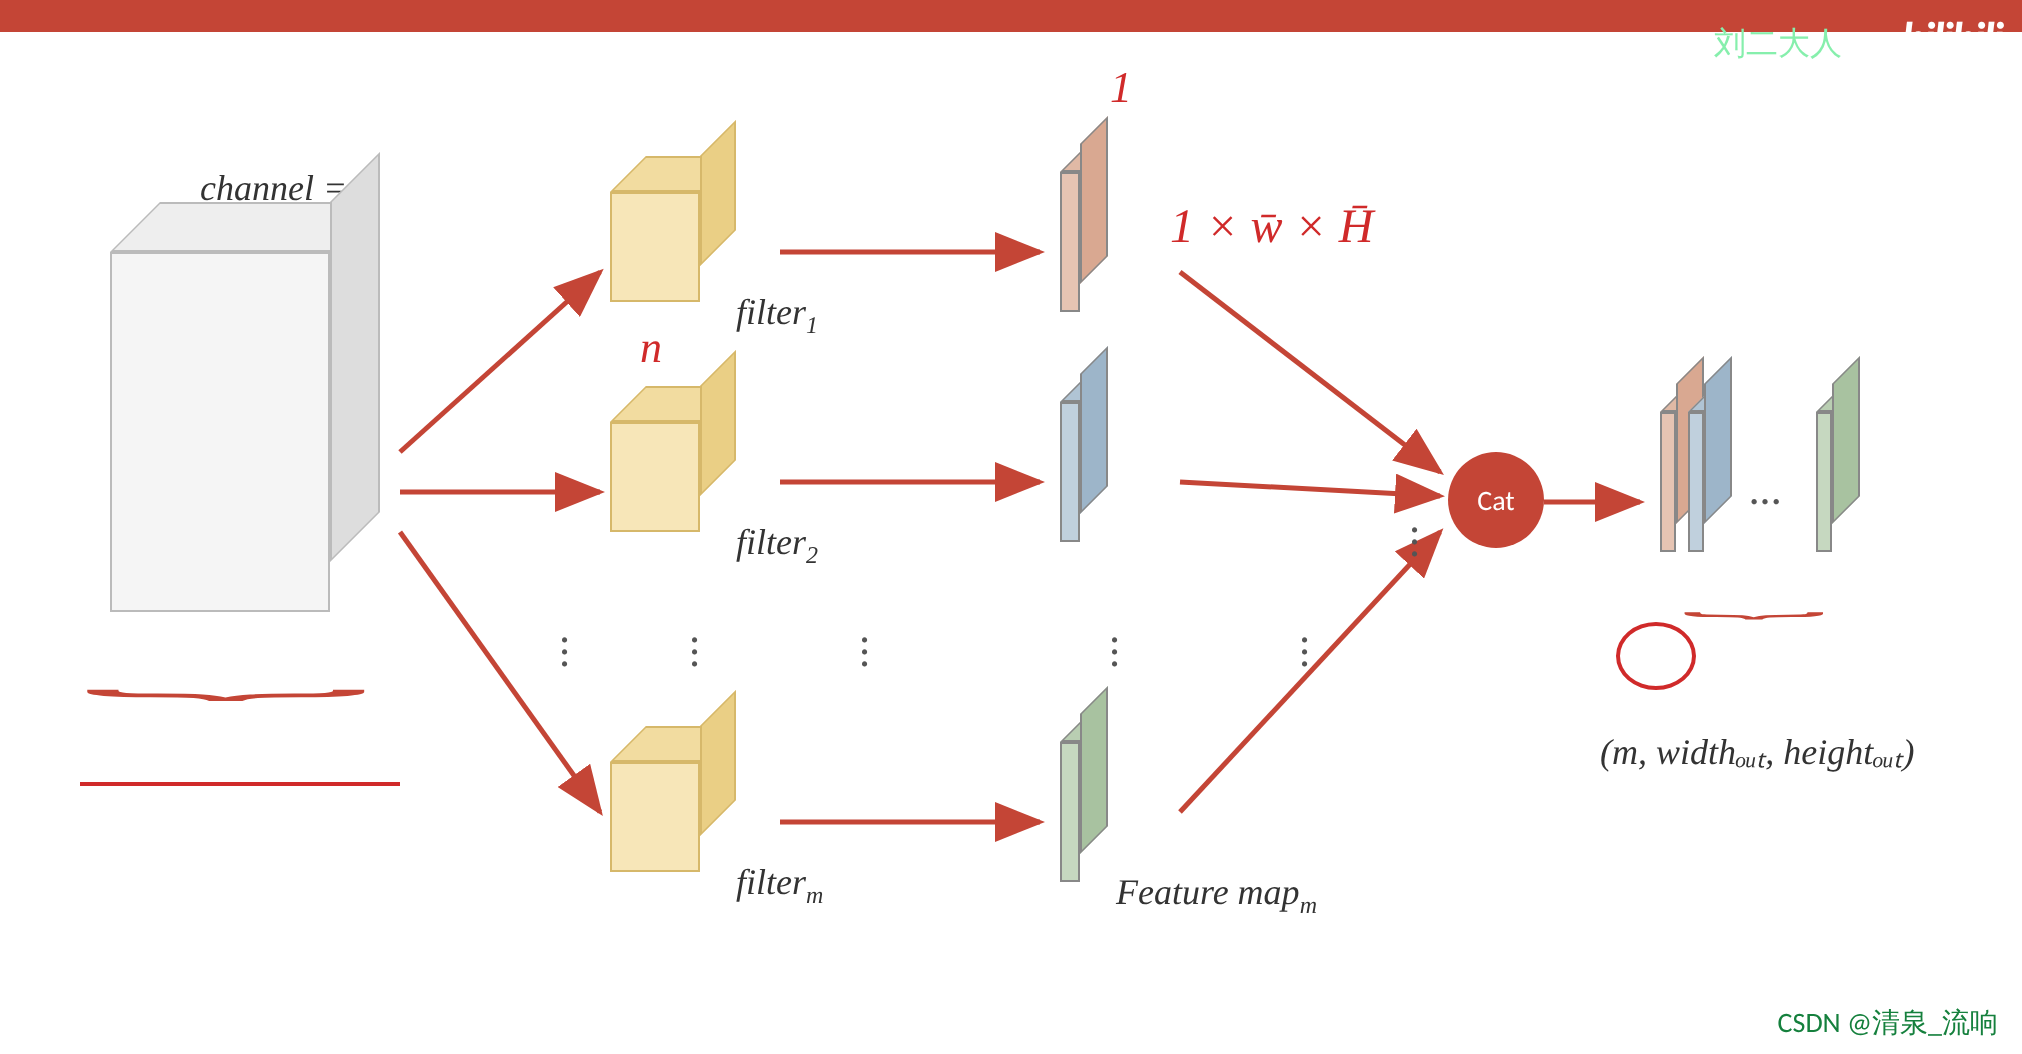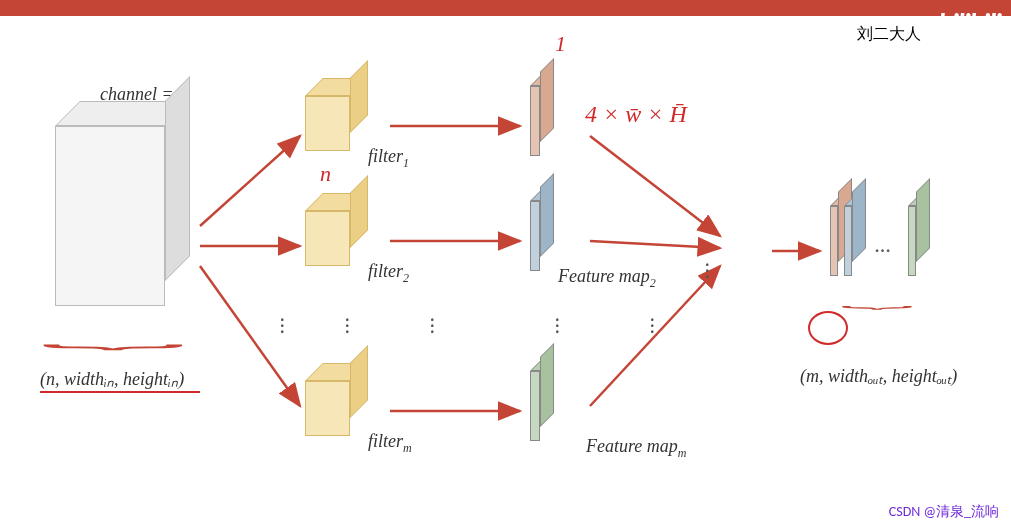--- a/index.html
+++ b/index.html
@@ -1,21 +1,21 @@
 <!DOCTYPE html>
 <html><head>
 <meta charset="utf-8">
 <style>
   * { margin: 0; padding: 0; box-sizing: border-box; }
   body { font-family: Calibri, Arial, sans-serif; background: #fff; width: 1011px; height: 527px; position: relative; overflow: hidden; }
   
   .header { background: #c44536; color: #fff; padding: 8px 16px; font-size: 26px; font-weight: 300; position: relative; }
-  .wm-text { position: absolute; right: 90px; top: 24px; color: #000000; font-size: 16px; }
-  .wm-logo { position: absolute; right: 10px; top: 6px; color: #fff; font-size: 28px; font-weight: bold; font-style: italic; letter-spacing: -1px; }
-  .footer-wm { position: absolute; right: 12px; bottom: 6px; color: #6d28d9; font-size: 14px; }
+  .wm-text { position: absolute; right: 90px; top: 12px; color: #86efac; font-size: 16px; }
+  .wm-logo { position: absolute; right: 10px; top: 6px; color: #fff; font-size: 23px; font-weight: bold; font-style: italic; letter-spacing: -1px; }
+  .footer-wm { position: absolute; right: 12px; bottom: 6px; color: #15803d; font-size: 14px; }
 
   .canvas { position: relative; width: 100%; height: 480px; }
 
   
   .cube { position: absolute; }
   .cube .front { position: absolute; background: #f5f5f5; border: 1px solid #bbb; }
   .cube .top   { position: absolute; background: #eee; border: 1px solid #bbb; transform-origin: bottom left; transform: skewX(-45deg); }
   .cube .side  { position: absolute; background: #ddd; border: 1px solid #bbb; transform-origin: top left; transform: skewY(-45deg); }
 
   .filter-cube .front { background: #f7e6b8; border-color: #d6b86a; }
@@ -76,21 +76,20 @@
     <line x1="772" y1="235" x2="820" y2="235" stroke="#c44536" stroke-width="2.5" marker-end="url(#ah)"></line>
   </svg>
 
   <div class="lbl" style="left:100px; top:68px;">channel = n</div>
   <div class="cube" style="left:55px; top:110px;">
     <div class="top" style="left:0; top:-25px; width:110px; height:25px;"></div>
     <div class="side" style="left:110px; top:-25px; width:25px; height:180px;"></div>
     <div class="front" style="left:0; top:0; width:110px; height:180px;"></div>
   </div>
   <div class="brace" style="left:95px; top:285px;">⏟</div>
-  <div class="lbl" style="left:40px; top:350px;">(n, widthᵢₙ, heightᵢₙ)</div>
   <div class="underline-red" style="left:40px; top:375px; width:160px;"></div>
 
   <div class="cube filter-cube" style="left:305px; top:80px;">
     <div class="top" style="left:0; top:-18px; width:45px; height:18px;"></div>
     <div class="side" style="left:45px; top:-18px; width:18px; height:55px;"></div>
     <div class="front" style="left:0; top:0; width:45px; height:55px;"></div>
   </div>
   <div class="lbl" style="left:368px; top:130px;"><span>filter</span><span class="sub">1</span></div>
   <div class="hand" style="left:320px; top:145px; font-size:22px;">n</div>
 
@@ -111,39 +110,41 @@
   <div class="dots-v" style="left:280px; top:300px;">·<br>·<br>·</div>
   <div class="dots-v" style="left:345px; top:300px;">·<br>·<br>·</div>
   <div class="dots-v" style="left:430px; top:300px;">·<br>·<br>·</div>
 
   <div class="hand" style="left:555px; top:15px; font-size:22px;">1</div>
   <div class="plate" style="left:530px; top:70px;">
     <div class="top" style="left:0; top:-14px; width:10px; height:14px; background:#e0b9a5;"></div>
     <div class="side" style="left:10px; top:-14px; width:14px; height:70px; background:#d9a891;"></div>
     <div class="front" style="left:0; top:0; width:10px; height:70px; background:#e6c4b3;"></div>
   </div>
-  <div class="hand" style="left:585px; top:85px; font-size:24px;">4 × w̄ × H̄</div>
+  <div class="hand" style="left:585px; top:85px; font-size:24px;">1 × w̄ × H̄</div>
 
   <div class="plate" style="left:530px; top:185px;">
     <div class="top" style="left:0; top:-14px; width:10px; height:14px; background:#b0c4d4;"></div>
     <div class="side" style="left:10px; top:-14px; width:14px; height:70px; background:#9db5c9;"></div>
     <div class="front" style="left:0; top:0; width:10px; height:70px; background:#c0d0dd;"></div>
   </div>
-  <div class="lbl" style="left:558px; top:250px;"><span>Feature map</span><span class="sub">2</span></div>
 
   <div class="plate" style="left:530px; top:355px;">
     <div class="top" style="left:0; top:-14px; width:10px; height:14px; background:#b9ceb2;"></div>
     <div class="side" style="left:10px; top:-14px; width:14px; height:70px; background:#a8c2a0;"></div>
     <div class="front" style="left:0; top:0; width:10px; height:70px; background:#c6d8c0;"></div>
   </div>
-  <div class="lbl" style="left:558px; top:420px;margin-left:28px;"><span>Feature map</span><span class="sub">m</span></div>
+  <div class="lbl" style="left:558px; top:420px;"><span>Feature map</span><span class="sub">m</span></div>
 
   <div class="dots-v" style="left:555px; top:300px;">·<br>·<br>·</div>
   <div class="dots-v" style="left:650px; top:300px;">·<br>·<br>·</div>
 
+  <div class="cat" style="left:724px; top:210px;">
+    <span>Cat</span>
+  </div>
   <div class="dots-v" style="left:705px; top:245px;">·<br>·<br>·</div>
 
   <div class="plate" style="left:830px; top:190px;">
     <div class="top" style="left:0; top:-14px; width:8px; height:14px; background:#e0b9a5;"></div>
     <div class="side" style="left:8px; top:-14px; width:14px; height:70px; background:#d9a891;"></div>
     <div class="front" style="left:0; top:0; width:8px; height:70px; background:#e6c4b3;"></div>
   </div>
   <div class="plate" style="left:844px; top:190px;">
     <div class="top" style="left:0; top:-14px; width:8px; height:14px; background:#b0c4d4;"></div>
     <div class="side" style="left:8px; top:-14px; width:14px; height:70px; background:#9db5c9;"></div>

